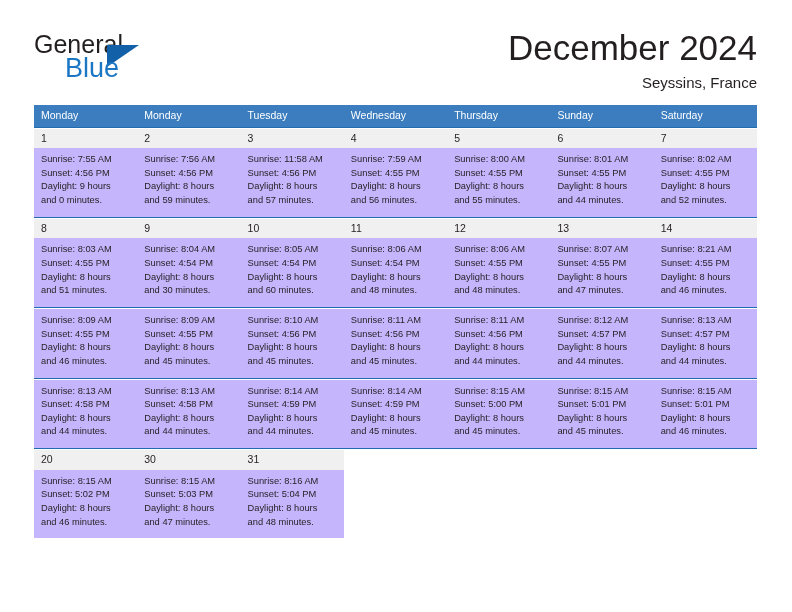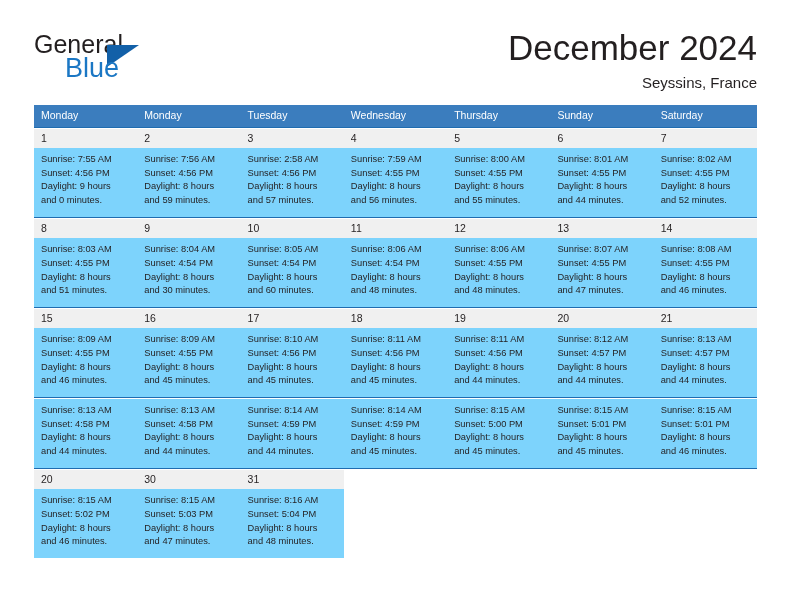--- a/index.html
+++ b/index.html
@@ -124,21 +124,21 @@
     font-size: 10.5px;
     color: #231f20;
     text-align: left;
     padding: 4px 0 4px 7px;
     line-height: 1.1;
     height: 11px;
   }
   .daynum-row td.empty { background: #ffffff; }
 
   .info-row td {
-    background: #7dd3fc;
+    background: #c4b5fd;
     font-size: 9.3px;
     color: #231f20;
     text-align: left;
     vertical-align: top;
     padding: 5px 4px 9px 7px;
     line-height: 1.47;
     height: 52px;
   }
   .info-row td.empty { background: #ffffff; }
   .info-line { display: block; white-space: nowrap; }
@@ -205,21 +205,21 @@
           <span class="info-line">Daylight: 9 hours</span>
           <span class="info-line">and 0 minutes.</span>
         </td>
         <td>
           <span class="info-line">Sunrise: 7:56 AM</span>
           <span class="info-line">Sunset: 4:56 PM</span>
           <span class="info-line">Daylight: 8 hours</span>
           <span class="info-line">and 59 minutes.</span>
         </td>
         <td>
-          <span class="info-line">Sunrise: 2:58 AM</span>
+          <span class="info-line">Sunrise: 11:58 AM</span>
           <span class="info-line">Sunset: 4:56 PM</span>
           <span class="info-line">Daylight: 8 hours</span>
           <span class="info-line">and 57 minutes.</span>
         </td>
         <td>
           <span class="info-line">Sunrise: 7:59 AM</span>
           <span class="info-line">Sunset: 4:55 PM</span>
           <span class="info-line">Daylight: 8 hours</span>
           <span class="info-line">and 56 minutes.</span>
         </td>
@@ -286,39 +286,30 @@
           <span class="info-line">Daylight: 8 hours</span>
           <span class="info-line">and 48 minutes.</span>
         </td>
         <td>
           <span class="info-line">Sunrise: 8:07 AM</span>
           <span class="info-line">Sunset: 4:55 PM</span>
           <span class="info-line">Daylight: 8 hours</span>
           <span class="info-line">and 47 minutes.</span>
         </td>
         <td>
-          <span class="info-line">Sunrise: 8:08 AM</span>
+          <span class="info-line">Sunrise: 8:21 AM</span>
           <span class="info-line">Sunset: 4:55 PM</span>
           <span class="info-line">Daylight: 8 hours</span>
           <span class="info-line">and 46 minutes.</span>
         </td>
       </tr>
 
       <tr class="week-sep">
           <td colspan="7"></td>
         </tr>
-      <tr class="daynum-row">
-        <td>15</td>
-        <td>16</td>
-        <td>17</td>
-        <td>18</td>
-        <td>19</td>
-        <td>20</td>
-        <td>21</td>
-      </tr>
       <tr class="info-row">
         <td>
           <span class="info-line">Sunrise: 8:09 AM</span>
           <span class="info-line">Sunset: 4:55 PM</span>
           <span class="info-line">Daylight: 8 hours</span>
           <span class="info-line">and 46 minutes.</span>
         </td>
         <td>
           <span class="info-line">Sunrise: 8:09 AM</span>
           <span class="info-line">Sunset: 4:55 PM</span>

